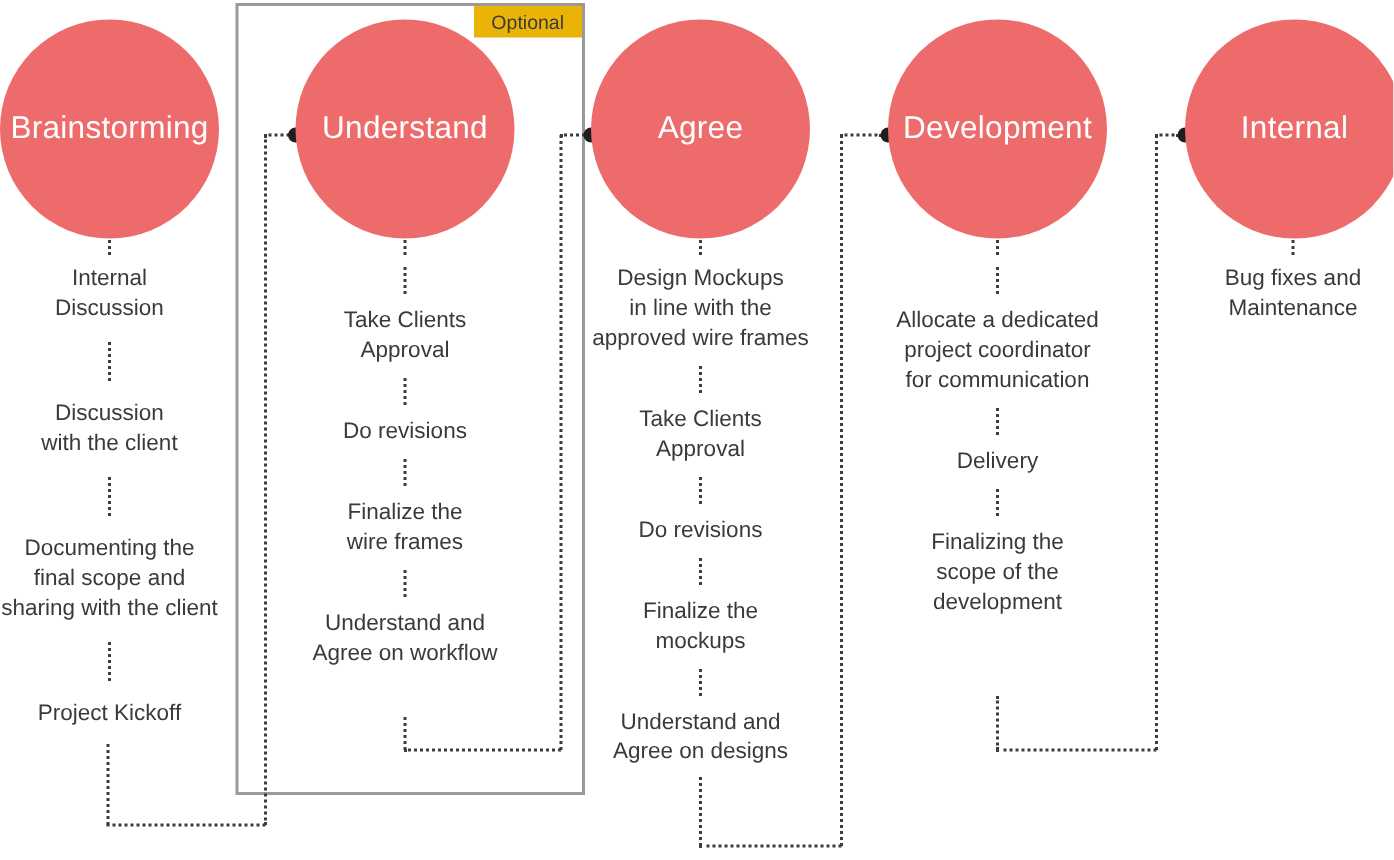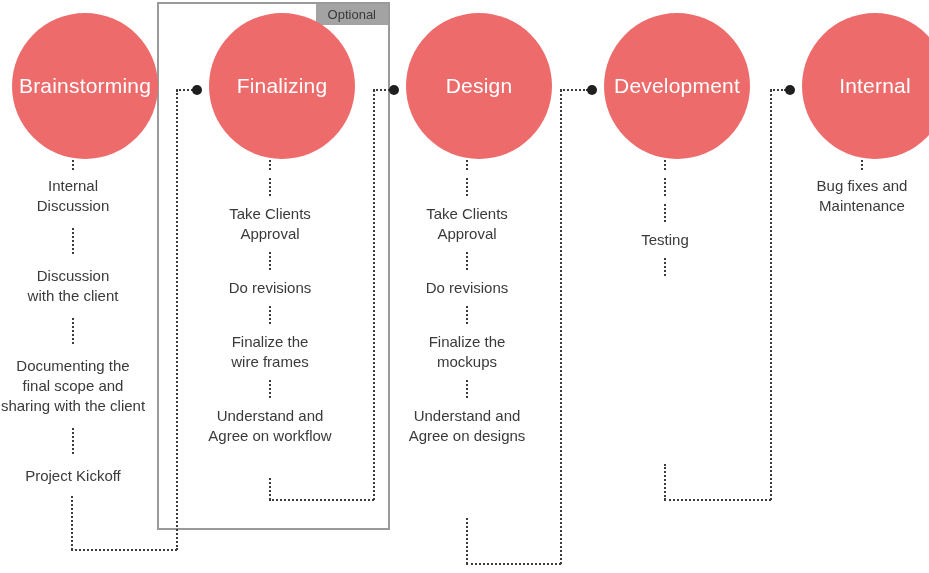--- a/index.html
+++ b/index.html
@@ -20,21 +20,20 @@
     position:absolute;
     top:13px;
     width:146px;height:146px;
     border-radius:50%;
     background:var(--circle);
     display:flex;align-items:center;justify-content:center;
     color:#ffffff;
     font-size:21px;
     letter-spacing:.2px;
     text-align:center;
-    margin-left:12px;
   }
   .col{
     position:absolute;
     text-align:center;
     color:var(--text);
     font-size:15px;
     line-height:1.33;
   }
   .step{white-space:pre-line;}
   .sep{
@@ -60,21 +59,21 @@
   .optional-box{
     position:absolute;
     left:157px;top:2px;
     width:233px;height:528px;
     border:2px solid #9a9a9a;
     box-sizing:border-box;
   }
   .optional-label{
     position:absolute;
     top:0;right:0;
-    background:#a3a3a3;
+    background:#eab308;
     color:#3a3a3a;
     font-size:13px;
     padding:3px 12px;
   }
 </style>
 </head>
 <body>
 
 <div class="canvas">
 
@@ -104,24 +103,24 @@
 
   <div class="dot" style="left:192px;top:85px"></div>
   <div class="dot" style="left:389px;top:85px"></div>
   <div class="dot" style="left:587px;top:85px"></div>
   <div class="dot" style="left:785px;top:85px"></div>
 
   <div class="circle" style="left:0px">
     <span>Brainstorming</span>
   </div>
   <div class="circle" style="left:197px">
-    <span>Finalizing</span>
+    <span>Understand</span>
   </div>
   <div class="circle" style="left:394px">
-    <span>Design</span>
+    <span>Agree</span>
   </div>
   <div class="circle" style="left:592px">
     <span>Development</span>
   </div>
   <div class="circle" style="left:790px">
     <span>Internal</span>
   </div>
 
   <div class="col" style="left:-2px;top:160px;width:150px">
     <div class="sep stub"></div>
@@ -148,39 +147,48 @@
     <div class="sep sm"></div>
     <div class="step">Finalize the
 wire frames</div>
     <div class="sep sm"></div>
     <div class="step">Understand and
 Agree on workflow</div>
   </div>
 
   <div class="col" style="left:362px;top:160px;width:210px">
     <div class="sep stub"></div>
+    <div class="step">Design Mockups
+in line with the
+approved wire frames</div>
     <div class="sep sm"></div>
     <div class="step">Take Clients
 Approval</div>
     <div class="sep sm"></div>
     <div class="step">Do revisions</div>
     <div class="sep sm"></div>
     <div class="step">Finalize the
 mockups</div>
     <div class="sep sm"></div>
     <div class="step">Understand and
 Agree on designs</div>
   </div>
 
   <div class="col" style="left:560px;top:160px;width:210px">
     <div class="sep stub"></div>
     <div class="sep sm"></div>
+    <div class="step">Allocate a dedicated
+project coordinator
+for communication</div>
     <div class="sep sm"></div>
-    <div class="step">Testing</div>
+    <div class="step">Delivery</div>
     <div class="sep sm"></div>
+    <div class="step">Finalizing the
+scope of the
+development</div>
   </div>
 
   <div class="col" style="left:782px;top:160px;width:160px">
     <div class="sep stub"></div>
     <div class="step">Bug fixes and
 Maintenance</div>
   </div>
 
 </div>
 

